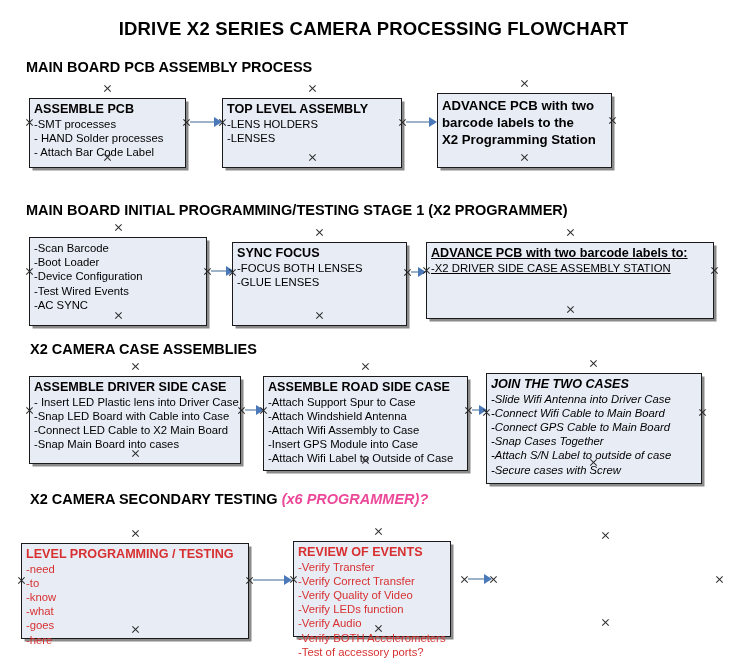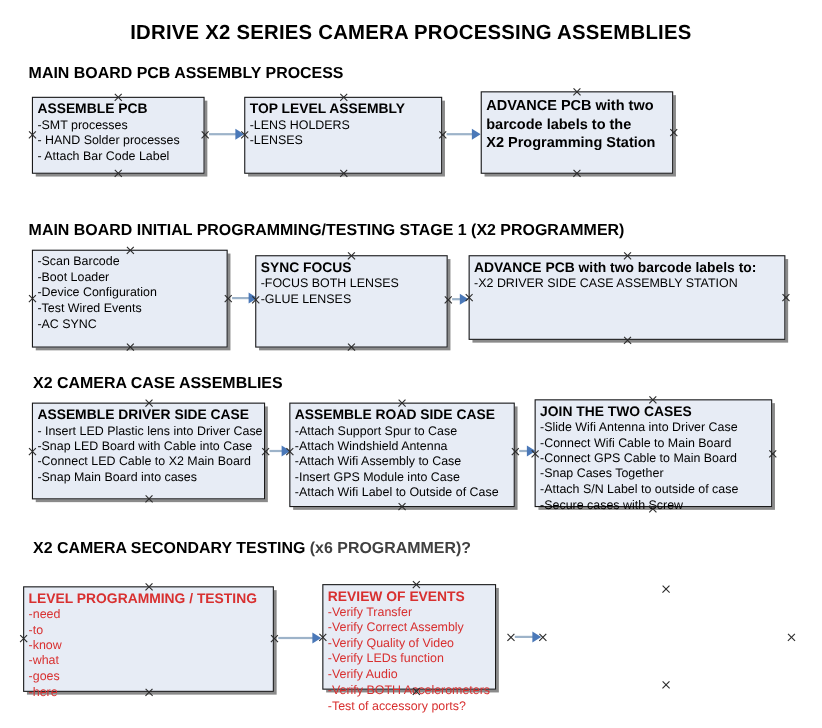--- a/index.html
+++ b/index.html
@@ -12,29 +12,30 @@
   .canvas{position:relative;width:747px;height:662px;}
 
   .title{
     position:absolute;top:18px;left:0;width:747px;text-align:center;
     font-size:18.5px;font-weight:bold;color:#000;letter-spacing:0.2px;
   }
   .section-head{
     position:absolute;font-size:14.5px;font-weight:bold;color:#000;
     white-space:nowrap;
   }
-  .section-head .red{color:#404040;}
+  .section-head .red{color:#ec4899;font-style:italic;}
 
   .box{
     position:absolute;box-sizing:border-box;
     background:#e7ecf5;
     border:1.4px solid #1a1a1a;
     box-shadow:3px 3px 0 -0.5px #8a8a8a;
     padding:3px 4px 2px 4px;
     overflow:visible;
+    margin-top:10px;
   }
   .box .hdr{
     font-size:12.6px;font-weight:bold;color:#000;
     line-height:14.5px;white-space:nowrap;
   }
   .box .ln{
     font-size:11.3px;color:#000;line-height:14.2px;white-space:nowrap;
   }
   .box.red .hdr,.box.red .ln{color:#d83030;}
   .box.advance .hdr{line-height:17px;font-size:13.2px;}
@@ -56,21 +57,21 @@
     position:absolute;width:0;height:0;
     border-top:5px solid transparent;border-bottom:5px solid transparent;
     border-left:8px solid #4a78b8;
   }
 </style>
 </head>
 <body>
 
 <div class="canvas">
 
-  <div class="title">IDRIVE X2  SERIES CAMERA PROCESSING ASSEMBLIES</div>
+  <div class="title">IDRIVE X2  SERIES CAMERA PROCESSING FLOWCHART</div>
 
   <div class="section-head" style="top:59px;left:26px;">MAIN BOARD PCB ASSEMBLY PROCESS</div>
 
   <div class="box" style="left:29px;top:88px;width:157px;height:70px;">
     <div class="hdr">ASSEMBLE PCB</div>
     <div class="ln"> -SMT processes</div>
     <div class="ln">- HAND Solder processes</div>
     <div class="ln">- Attach Bar Code Label</div>
   </div>
   <div class="hx" style="left:103px;top:84px;"></div>
@@ -126,21 +127,21 @@
     <div class="ln">-GLUE LENSES</div>
   </div>
   <div class="hx" style="left:315px;top:228px;"></div>
   <div class="hx" style="left:228px;top:268px;"></div>
   <div class="hx" style="left:315px;top:311px;"></div>
   <div class="hx" style="left:403px;top:268px;"></div>
 
   <div class="conn" style="left:411px;top:271px;width:14px;"></div>
   <div class="arrow" style="left:418px;top:267px;"></div>
 
-  <div class="box" style="left:426px;top:232px;width:288px;height:77px;">
+  <div class="box" style="left:426px;top:232px;width:288px;height:77px;text-decoration:underline;">
     <div class="hdr">ADVANCE PCB with two barcode labels to:</div>
     <div class="ln">-X2 DRIVER  SIDE  CASE  ASSEMBLY STATION</div>
   </div>
   <div class="hx" style="left:566px;top:228px;"></div>
   <div class="hx" style="left:422px;top:266px;"></div>
   <div class="hx" style="left:566px;top:305px;"></div>
   <div class="hx" style="left:710px;top:266px;"></div>
 
   <div class="section-head" style="top:341px;left:30px;">X2 CAMERA CASE ASSEMBLIES</div>
 
@@ -168,21 +169,21 @@
     <div class="ln">-Attach Wifi Label to Outside of Case</div>
   </div>
   <div class="hx" style="left:361px;top:362px;"></div>
   <div class="hx" style="left:259px;top:406px;"></div>
   <div class="hx" style="left:361px;top:456px;"></div>
   <div class="hx" style="left:464px;top:406px;"></div>
 
   <div class="conn" style="left:472px;top:409px;width:14px;"></div>
   <div class="arrow" style="left:479px;top:405px;"></div>
 
-  <div class="box" style="left:486px;top:363px;width:216px;height:98px;">
+  <div class="box" style="left:486px;top:363px;width:216px;height:111px;font-style:italic;">
     <div class="hdr">JOIN THE TWO CASES</div>
     <div class="ln">-Slide Wifi Antenna into Driver Case</div>
     <div class="ln">-Connect Wifi Cable to Main Board</div>
     <div class="ln">-Connect GPS Cable to Main Board</div>
     <div class="ln">-Snap Cases Together</div>
     <div class="ln">-Attach S/N Label to outside of case</div>
     <div class="ln">-Secure cases with Screw</div>
   </div>
   <div class="hx" style="left:589px;top:359px;"></div>
   <div class="hx" style="left:482px;top:408px;"></div>
@@ -206,21 +207,21 @@
   <div class="hx" style="left:17px;top:576px;"></div>
   <div class="hx" style="left:131px;top:625px;"></div>
   <div class="hx" style="left:245px;top:576px;"></div>
 
   <div class="conn" style="left:253px;top:579px;width:36px;"></div>
   <div class="arrow" style="left:284px;top:575px;"></div>
 
   <div class="box red" style="left:293px;top:531px;width:158px;height:96px;">
     <div class="hdr">REVIEW OF EVENTS</div>
     <div class="ln">-Verify Transfer</div>
-    <div class="ln">-Verify Correct Assembly</div>
+    <div class="ln">-Verify Correct Transfer</div>
     <div class="ln">-Verify Quality of Video</div>
     <div class="ln">-Verify LEDs function</div>
     <div class="ln">-Verify Audio</div>
     <div class="ln">-Verify BOTH Accelerometers</div>
     <div class="ln">-Test of accessory ports?</div>
   </div>
   <div class="hx" style="left:374px;top:527px;"></div>
   <div class="hx" style="left:289px;top:575px;"></div>
   <div class="hx" style="left:374px;top:624px;"></div>
   <div class="hx" style="left:460px;top:575px;"></div>

